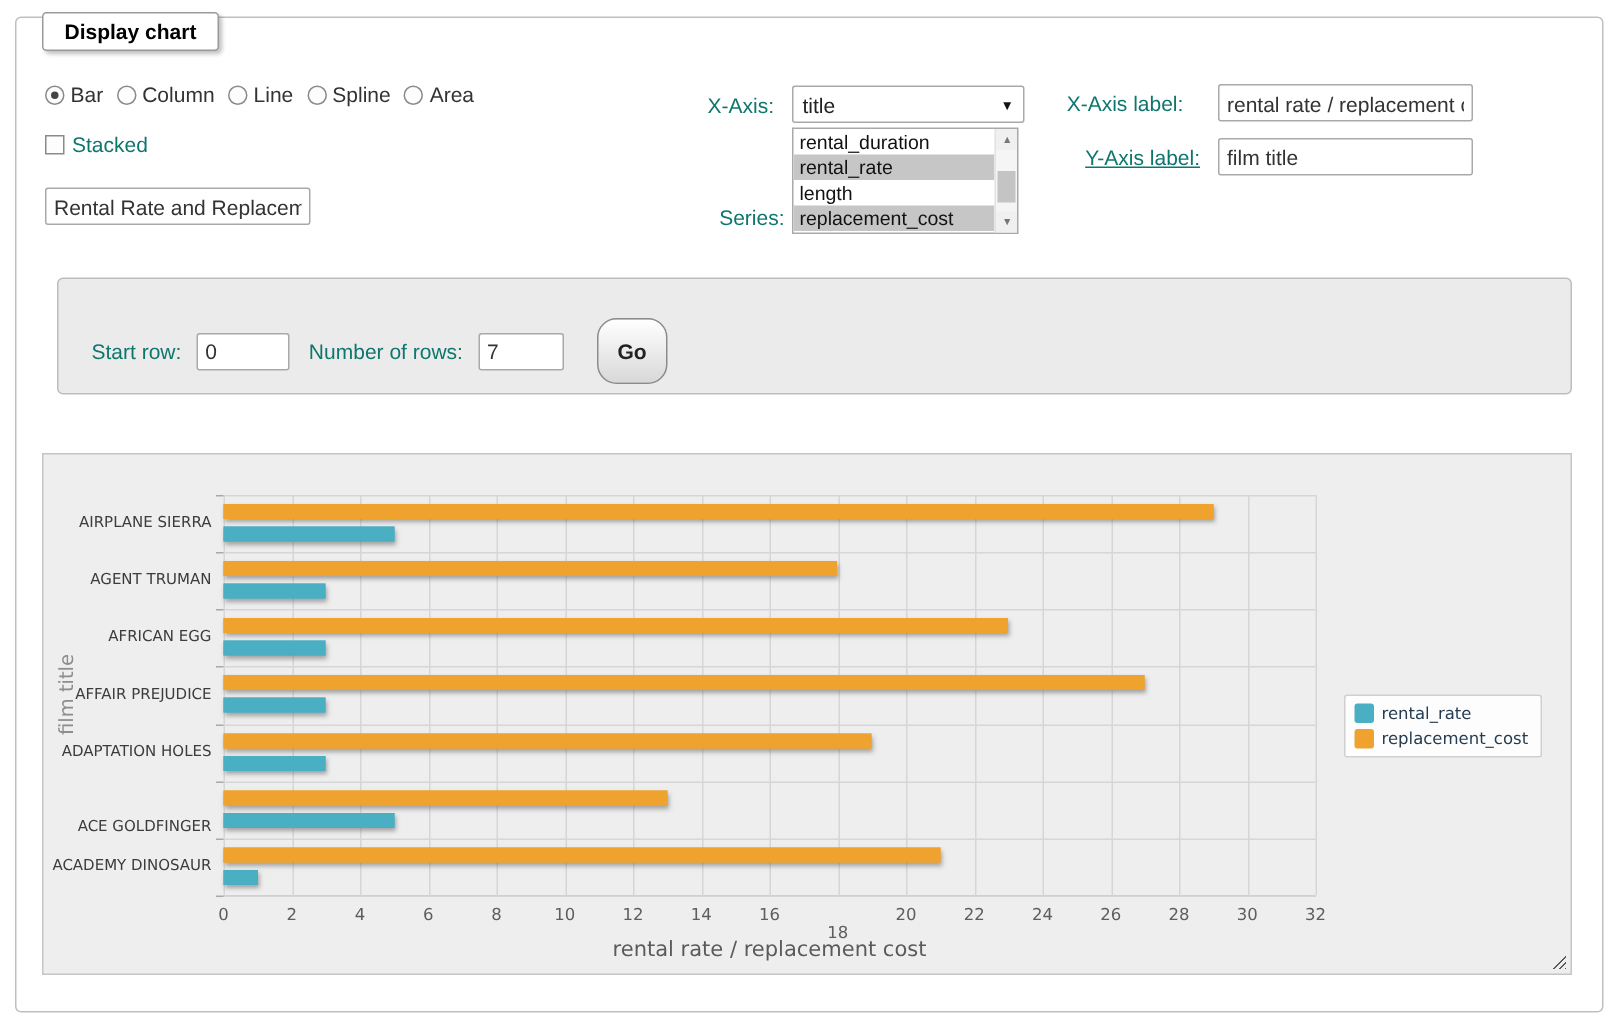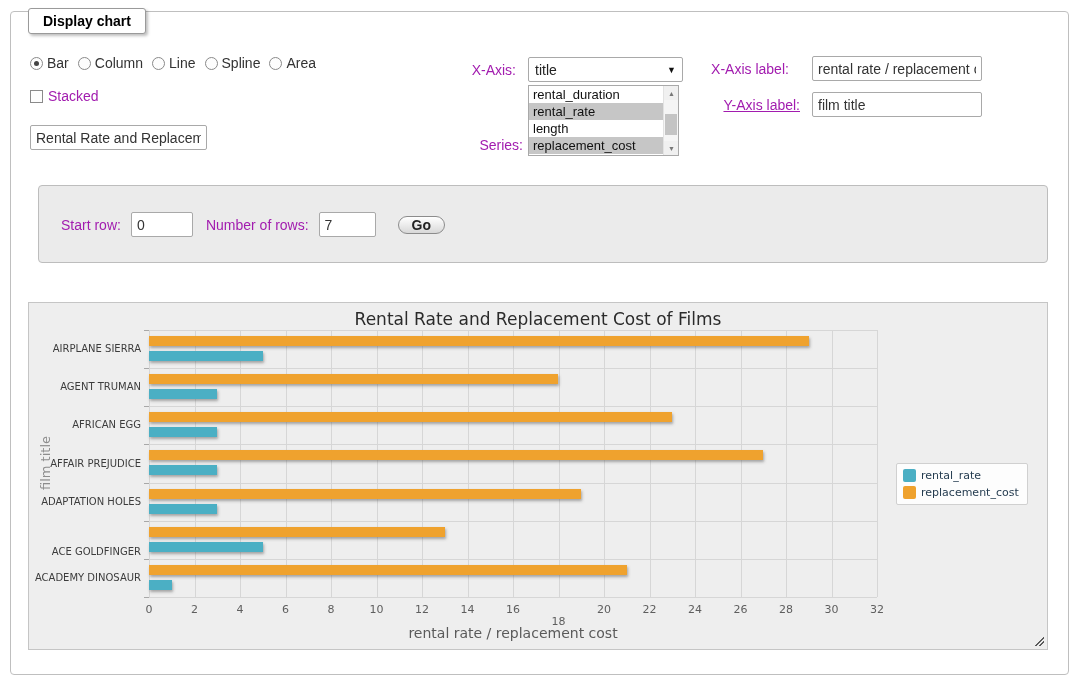--- a/index.html
+++ b/index.html
@@ -15,21 +15,21 @@
 
   
   .tab {
     left:28px; top:8px; padding:4px 14px;
     background:#fff; border:1px solid #9a9a9a; border-radius:3px;
     box-shadow:2px 2px 3px rgba(0,0,0,.25);
     font-size:14px; font-weight:bold; color:#000000; z-index:5;
   }
 
   
-  .form-label { font-size:14px; color:#a21caf; }
+  .form-label { font-size:14px; color:#0f766e; }
   .radios { left:30px; top:55px; display:flex; align-items:center; gap:9px; }
   .radio-item { display:flex; align-items:center; gap:4px; font-size:14px; color:#333; cursor:default; }
   .radio { width:13px; height:13px; border:1px solid #8a8a8a; border-radius:50%; background:#fdfdfd; position:relative; flex:0 0 auto; }
   .radio.checked::after { content:""; position:absolute; left:3px; top:3px; width:5px; height:5px; border-radius:50%; background:#444; }
   .checkbox-row { left:30px; top:88px; display:flex; align-items:center; gap:5px; }
   .checkbox { width:13px; height:13px; border:1px solid #8a8a8a; background:#fdfdfd; }
 
   input.text {
     border:1px solid #a9a9a9; background:#fff; font-family:"Liberation Sans",sans-serif;
     font-size:14px; color:#333; padding:0 5px; border-radius:2px; height:25px;
@@ -65,21 +65,21 @@
   
   .rows-panel {
     left:38px; top:185px; width:1010px; height:78px;
     background:#ebebeb; border:1px solid #bdbdbd; border-radius:4px;
   }
   .rows-inner { position:absolute; left:22px; top:26px; display:flex; align-items:center; }
   .rows-inner .form-label { margin-right:10px; }
   .in-start { width:62px; margin-right:13px; }
   .in-count { width:57px; margin-right:22px; }
   .go-btn {
-    height:18px; padding:0 13px; border:1px solid #8c8c8c; border-radius:13px;
+    height:44px; padding:0 13px; border:1px solid #8c8c8c; border-radius:13px;
     background:linear-gradient(#ffffff,#d8d8d8); font-size:14px; font-weight:600; color:#222;
     display:flex; align-items:center; cursor:default;
   }
 
   
   .chart-panel {
     left:28px; top:302px; width:1020px; height:348px;
     background:#eeeeee; border:1px solid #c5c5c5; position:absolute;
   }
   .chart-title { position:absolute; top:6px; left:0; width:100%; text-align:center; font-size:17px; color:#2b2b2b; font-family:"DejaVu Sans",sans-serif; }
@@ -175,21 +175,20 @@
   <div class="rows-inner">
     <span class="form-label">Start row:</span>
     <input class="text in-start" value="0" style="">
     <span class="form-label">Number of rows:</span>
     <input class="text in-count" value="7" style="">
     <div class="go-btn">Go</div>
   </div>
 </div>
 
 <div class="chart-panel">
-  <div class="chart-title">Rental Rate and Replacement Cost of Films</div>
   <div class="y-axis-title">film title</div>
   <div class="plot">
     <div class="x-axis-line"></div>
   <div class="gl-v" style="left: 0px;"></div>
       <div class="gl-v" style="left: 45.5px;"></div>
       <div class="gl-v" style="left: 91px;"></div>
       <div class="gl-v" style="left: 136.5px;"></div>
       <div class="gl-v" style="left: 182px;"></div>
       <div class="gl-v" style="left: 227.5px;"></div>
       <div class="gl-v" style="left: 273px;"></div>

